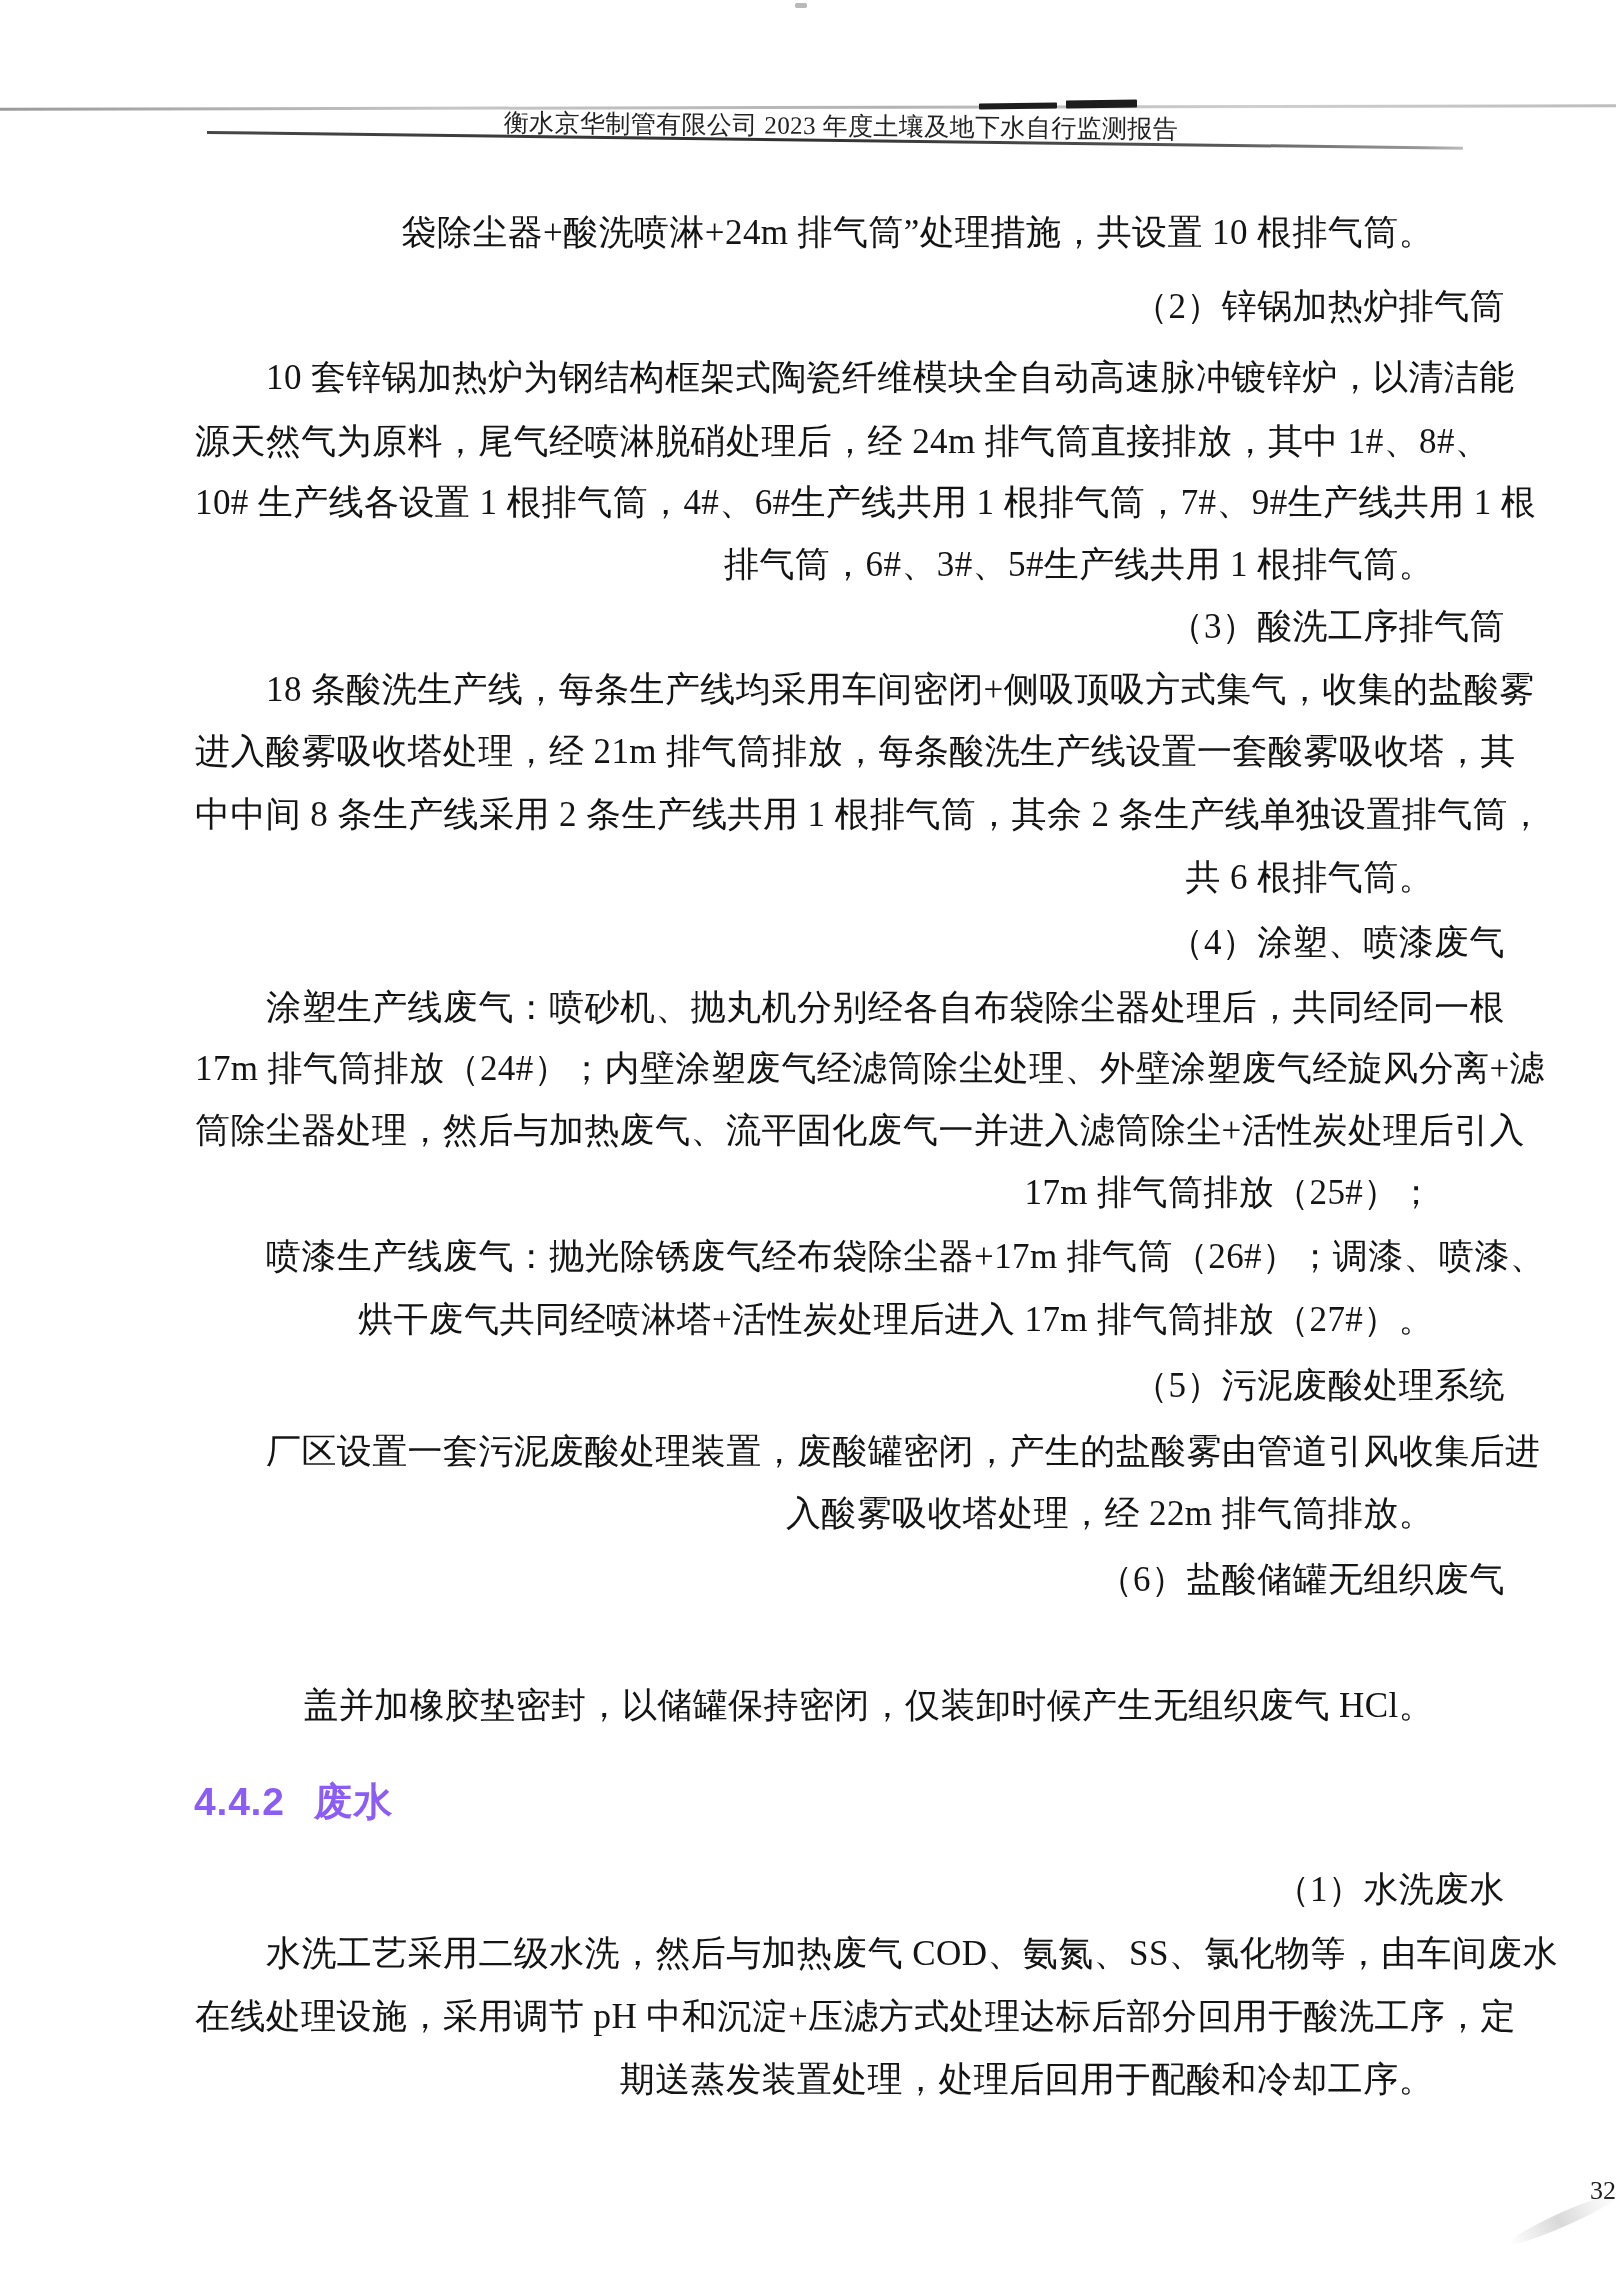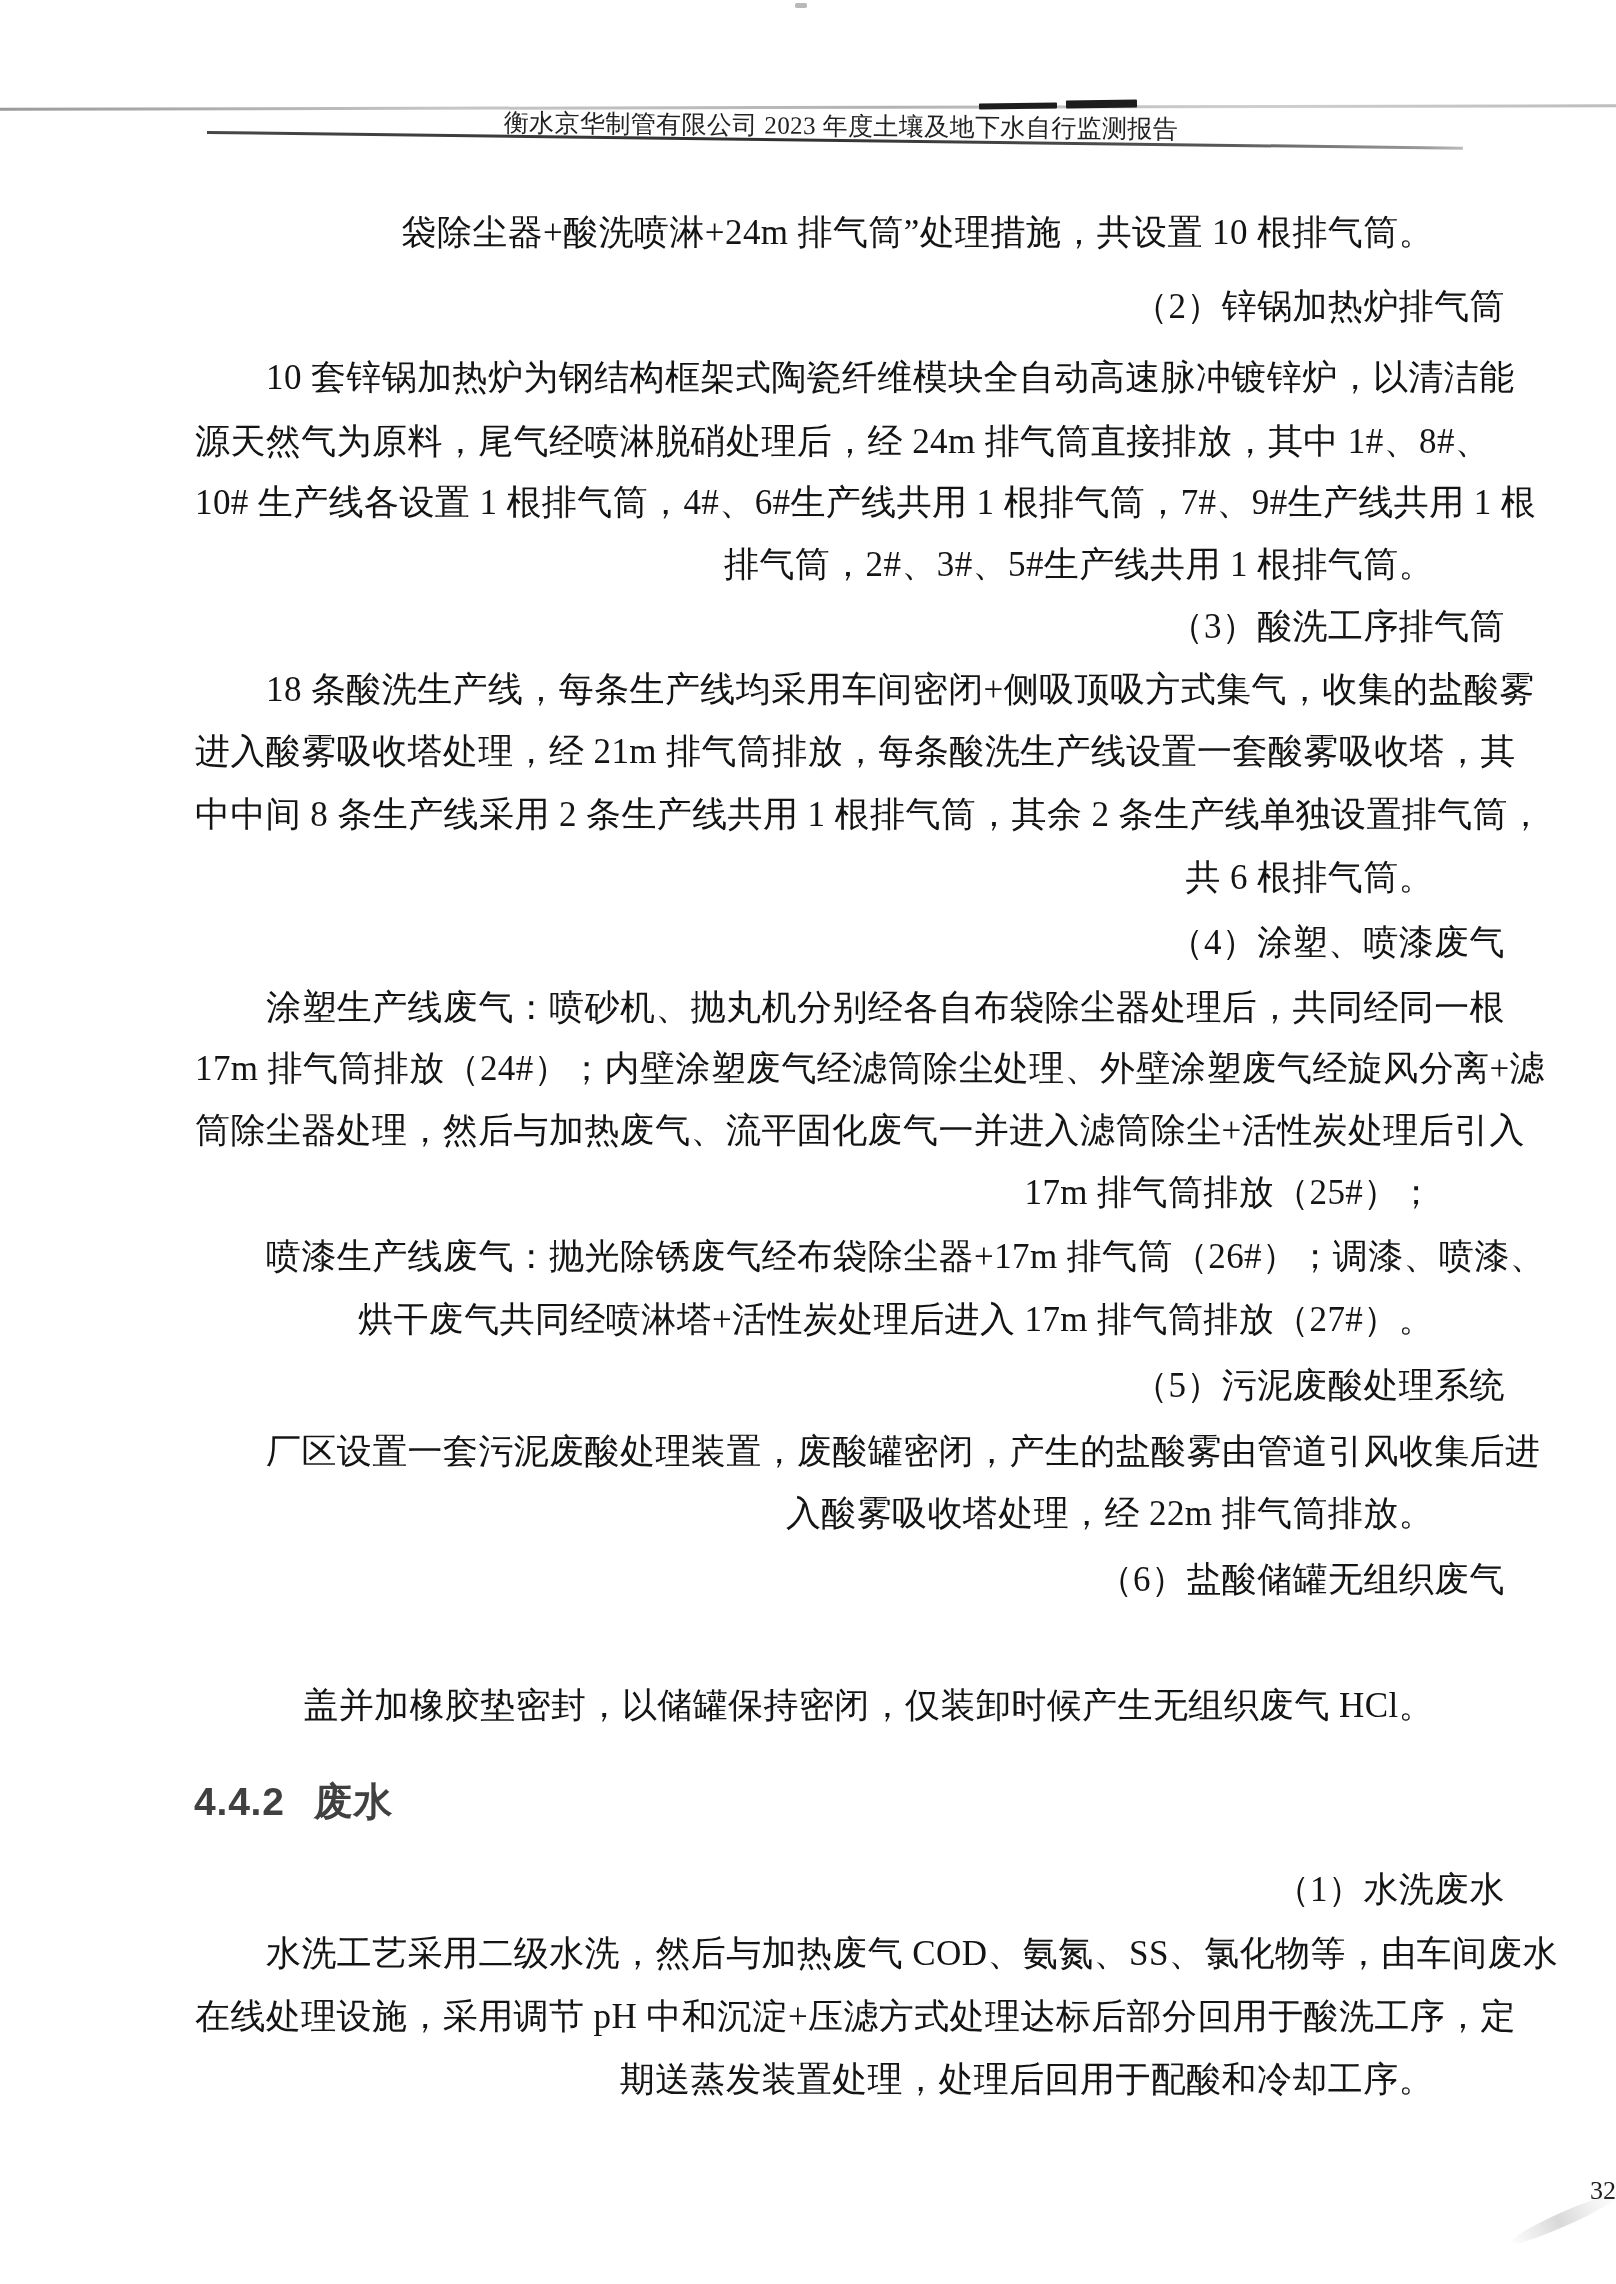--- a/index.html
+++ b/index.html
@@ -82,21 +82,21 @@
   .line.ind { padding-left: 71px; }
 
   .heading {
     position: absolute;
     left: 194px;
     top: 1775px;
     font-family: "Liberation Sans", "DejaVu Sans", sans-serif;
     font-weight: 700;
     font-size: 39px;
     letter-spacing: 0.8px;
-    color: #404040;
+    color: #8b5cf6;
     white-space: nowrap;
   }
   .heading .hnum { margin-right: 29px; }
 
   
   .page-number {
     position: absolute;
     left: 0;
     right: 0;
     top: 2176px;
@@ -128,21 +128,21 @@
   <div class="smudge s1"></div>
   <div class="smudge s2"></div>
   <div class="header-title">衡水京华制管有限公司 2023 年度土壤及地下水自行监测报告</div>
   <div class="rule-bottom"></div>
 
   <div class="line" style="top:212px">袋除尘器+酸洗喷淋+24m 排气筒”处理措施，共设置 10 根排气筒。</div>
   <div class="line ind" style="top:286px">（2）锌锅加热炉排气筒</div>
   <div class="line ind" style="top:357px">10 套锌锅加热炉为钢结构框架式陶瓷纤维模块全自动高速脉冲镀锌炉，以清洁能</div>
   <div class="line" style="top:421px">源天然气为原料，尾气经喷淋脱硝处理后，经 24m 排气筒直接排放，其中 1#、8#、</div>
   <div class="line" style="top:482px">10# 生产线各设置 1 根排气筒，4#、6#生产线共用 1 根排气筒，7#、9#生产线共用 1 根</div>
-  <div class="line" style="top:544px">排气筒，2#、3#、5#生产线共用 1 根排气筒。</div>
+  <div class="line" style="top:544px">排气筒，6#、3#、5#生产线共用 1 根排气筒。</div>
   <div class="line ind" style="top:606px">（3）酸洗工序排气筒</div>
   <div class="line ind" style="top:669px">18 条酸洗生产线，每条生产线均采用车间密闭+侧吸顶吸方式集气，收集的盐酸雾</div>
   <div class="line" style="top:731px">进入酸雾吸收塔处理，经 21m 排气筒排放，每条酸洗生产线设置一套酸雾吸收塔，其</div>
   <div class="line" style="top:794px">中中间 8 条生产线采用 2 条生产线共用 1 根排气筒，其余 2 条生产线单独设置排气筒，</div>
   <div class="line" style="top:857px">共 6 根排气筒。</div>
   <div class="line ind" style="top:922px">（4）涂塑、喷漆废气</div>
   <div class="line ind" style="top:987px">涂塑生产线废气：喷砂机、抛丸机分别经各自布袋除尘器处理后，共同经同一根</div>
   <div class="line" style="top:1048px">17m 排气筒排放（24#）；内壁涂塑废气经滤筒除尘处理、外壁涂塑废气经旋风分离+滤</div>
   <div class="line" style="top:1110px">筒除尘器处理，然后与加热废气、流平固化废气一并进入滤筒除尘+活性炭处理后引入</div>
   <div class="line" style="top:1172px">17m 排气筒排放（25#）；</div>

